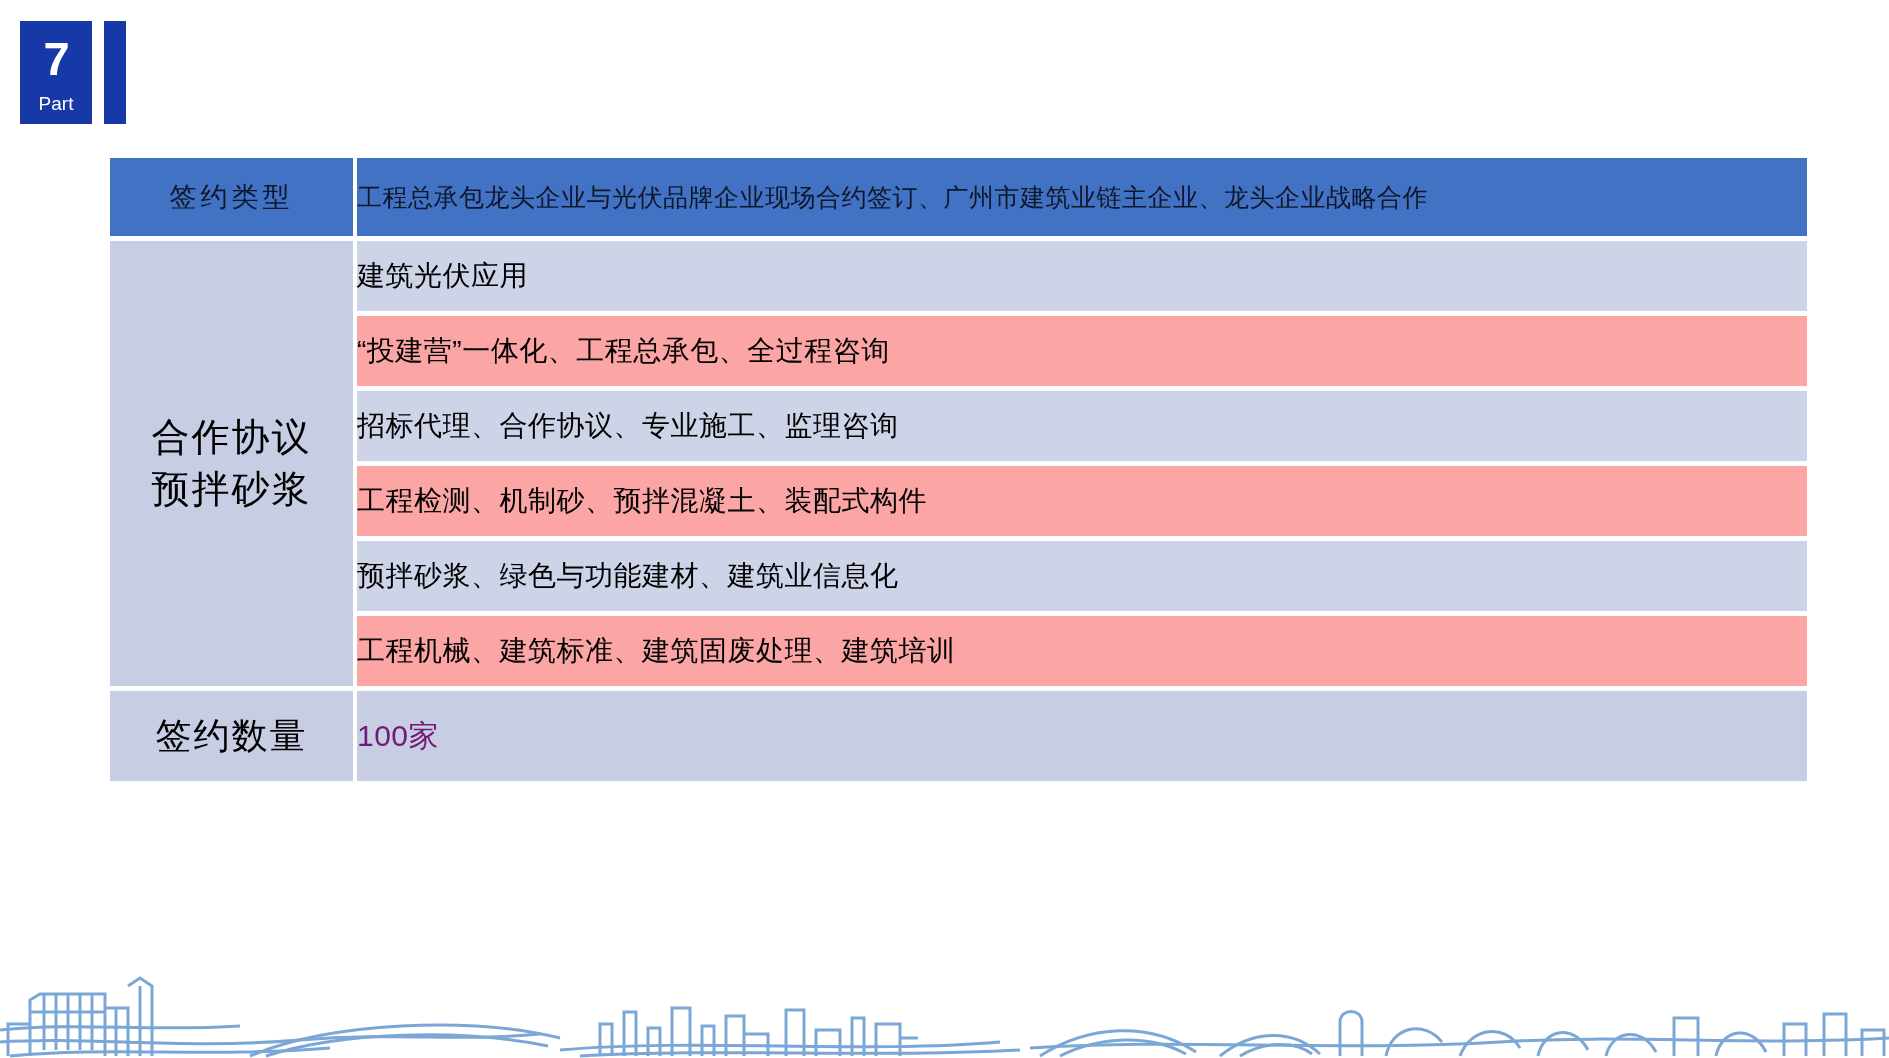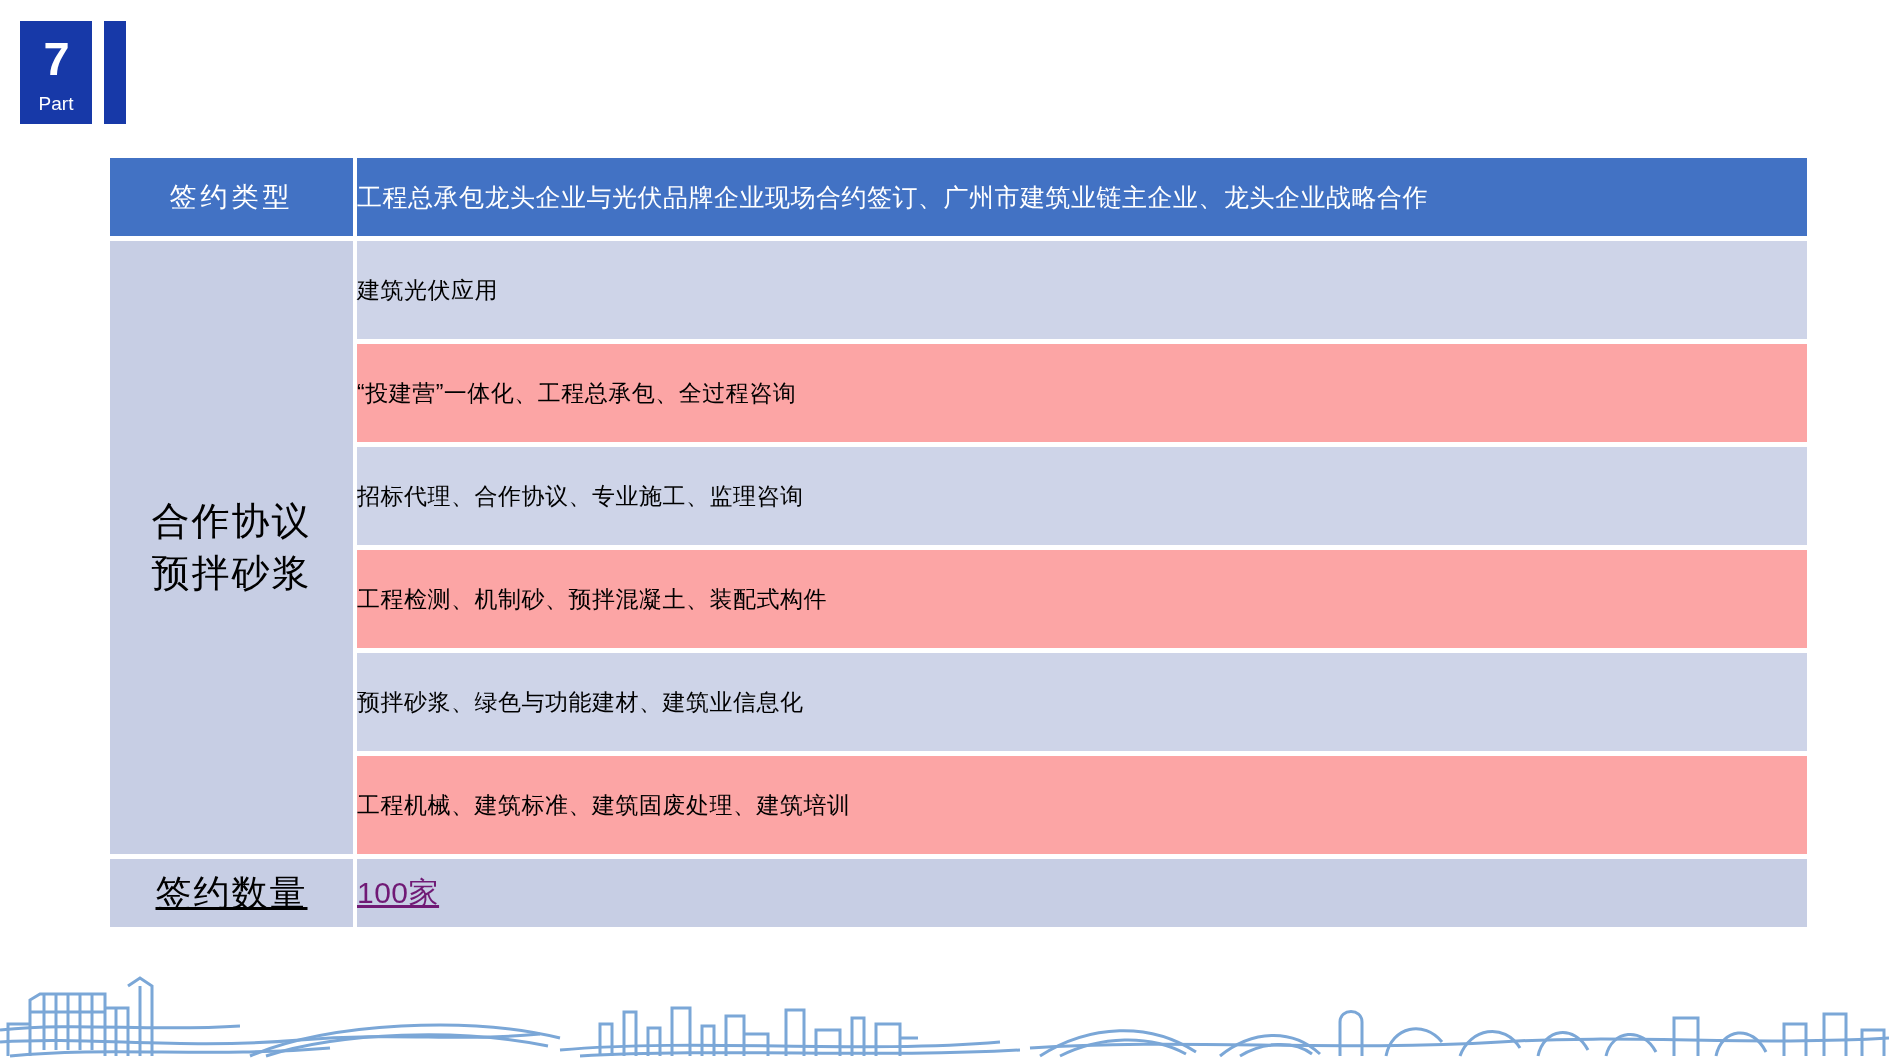--- a/index.html
+++ b/index.html
@@ -79,21 +79,21 @@
   }
   #info-table td {
     padding: 0 0 0 0;
     vertical-align: middle;
   }
   .col-label {
     width: 243px;
   }
   .row-head td {
     background: #4272c4;
-    color: #ffffff;
+    color: #0f172a;
     height: 78px;
   }
   .row-head .cell-label {
     text-align: center;
     font-size: 27px;
     letter-spacing: 4px;
   }
   .row-head .cell-value {
     font-size: 25px;
     padding-left: 53px;
@@ -112,34 +112,33 @@
   .rowspan-label {
     background: #c7cee4;
     text-align: center;
     font-size: 38px;
     color: #000000;
     line-height: 1.35;
     letter-spacing: 2px;
     margin-top: 10px;
   }
   .body-row td.cell-value {
-    font-size: 23px;
+    font-size: 28px;
     color: #000000;
     padding-left: 50px;
-    height: 98px;
+    height: 70px;
     letter-spacing: 0.5px;
   }
   .body-row.shade-a td.cell-value { background: #ced4e8; }
   .body-row.shade-b td.cell-value { background: #fca5a5; }
   .spacer-row td { height: 5px; background: #ffffff; padding: 0; }
 
   .row-count td {
-    height: 68px;
+    height: 90px;
     background: #c7cee4;
-    text-decoration: underline;
   }
   .row-count .cell-label {
     text-align: center;
     font-size: 36px;
     color: #000000;
     letter-spacing: 2px;
   }
   .row-count .cell-value {
     font-size: 30px;
     color: #701a75;

